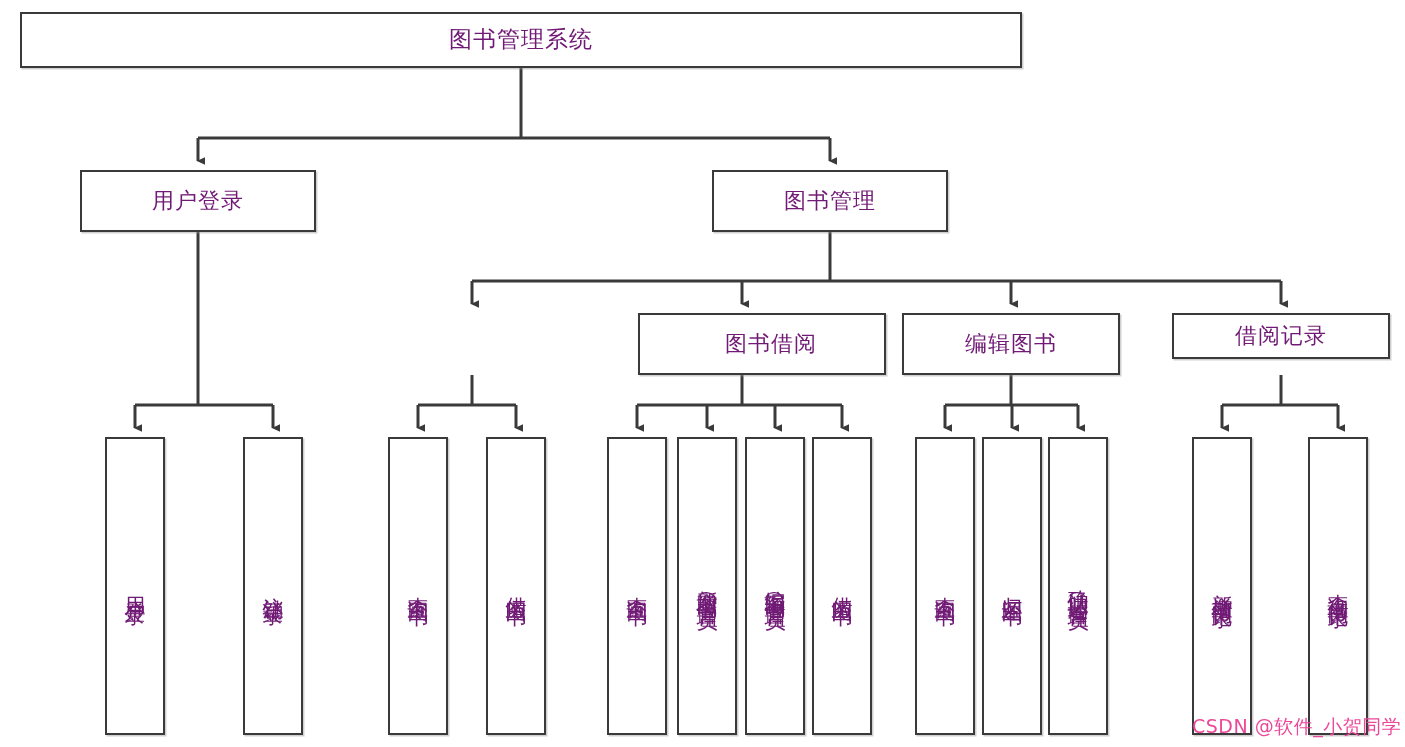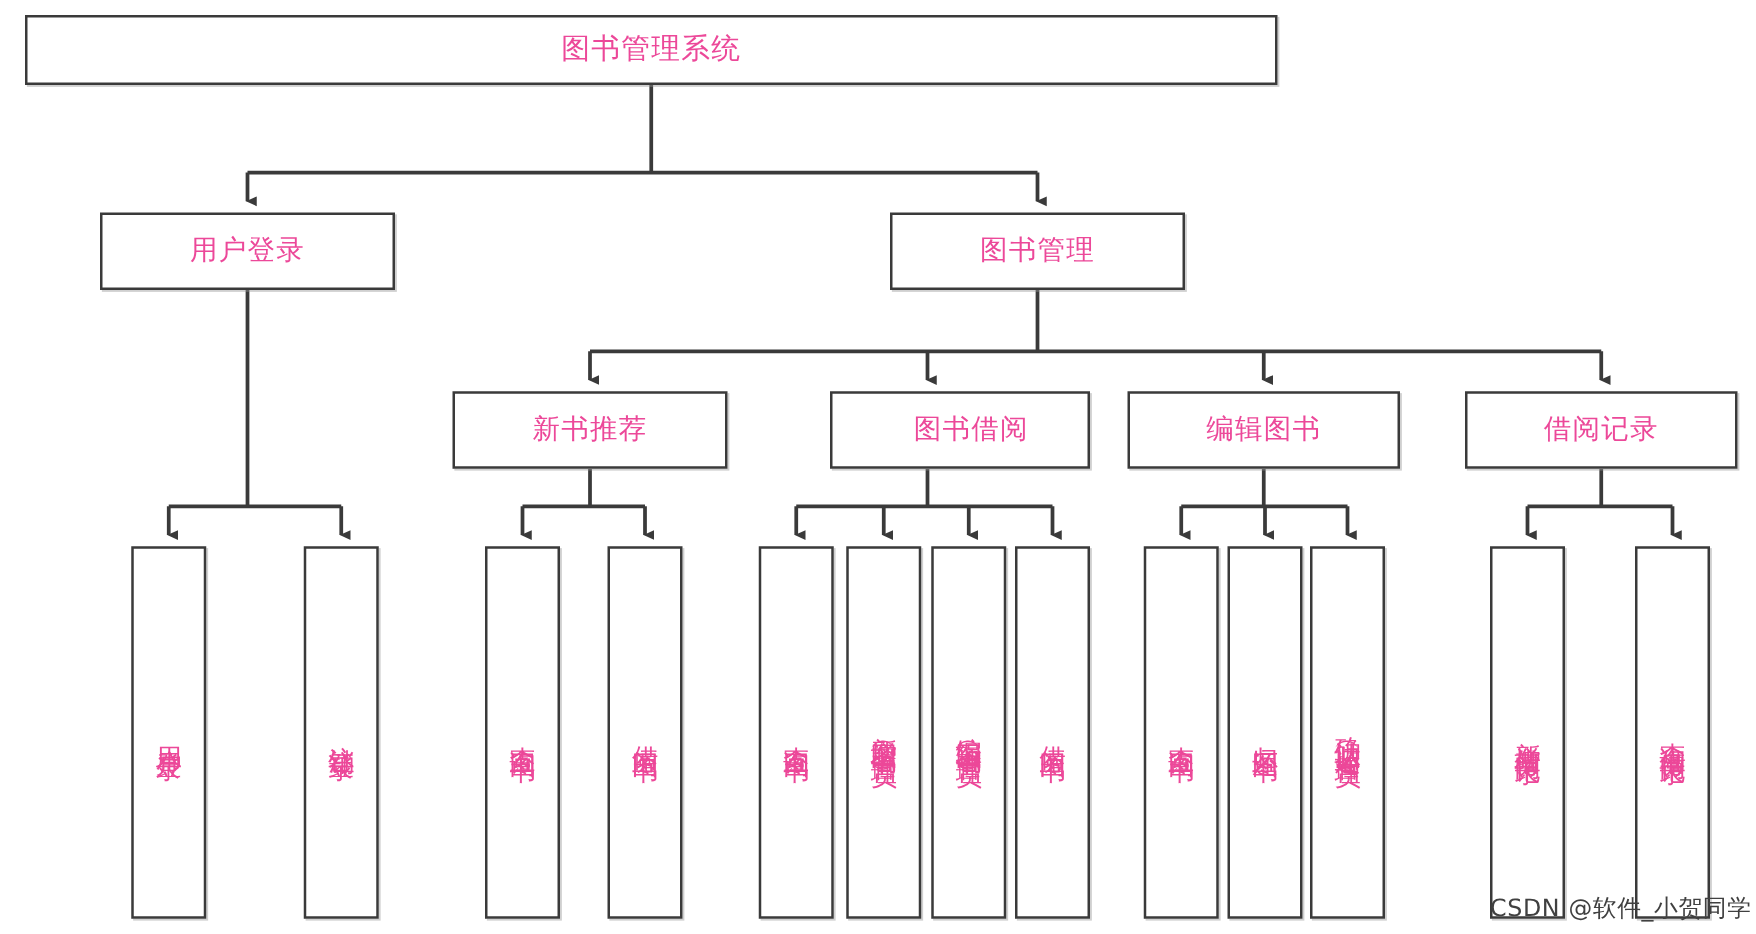--- a/index.html
+++ b/index.html
@@ -26,21 +26,21 @@
     pointer-events: none;
   }
   .node {
     position: absolute;
     box-sizing: border-box;
     border: 2.5px solid #3a3a3a;
     background: #ffffff;
     display: flex;
     align-items: center;
     justify-content: center;
-    color: #ec4899;
+    color: #701a75;
     box-shadow: 1.5px 1.5px 0 rgba(150,150,150,0.45);
   }
   .node.horiz {
     font-size: 22px;
     letter-spacing: 1px;
     line-height: 1.1;
   }
   .node.root {
     font-size: 23px;
   }
@@ -56,21 +56,21 @@
   }
   .node.vert .vtext {
     writing-mode: vertical-rl;
     text-orientation: upright;
     white-space: nowrap;
     display: block;
   }
   .watermark {
     position: absolute;
     font-size: 19px;
-    color: #404040;
+    color: #ec4899;
     white-space: nowrap;
     letter-spacing: 0.5px;
     user-select: none;
   }
 </style>
 </head>
 <body>
 
 <div id="canvas">
 
@@ -121,30 +121,27 @@
     <span>图书管理系统</span>
   </div>
 
   <div class="node horiz" style="left: 80px; top: 170px; width: 236px; height: 62px;">
     <span>用户登录</span>
   </div>
   <div class="node horiz" style="left: 712px; top: 170px; width: 236px; height: 62px; align-items: center;">
     <span>图书管理</span>
   </div>
 
-  <div class="node horiz" style="left: 362px; top: 313px; width: 220px; height: 62px;">
-    <span>新书推荐</span>
-  </div>
-  <div class="node horiz" style="left: 664px; top: 313px; width: 208px; height: 62px; padding-left: 18px;">
+  <div class="node horiz" style="left: 638px; top: 313px; width: 248px; height: 62px; padding-left: 18px;">
     <span>图书借阅</span>
   </div>
   <div class="node horiz" style="left: 902px; top: 313px; width: 218px; height: 62px;">
     <span>编辑图书</span>
   </div>
-  <div class="node horiz" style="left: 1172px; top: 313px; width: 218px; height: 62px;">
+  <div class="node horiz" style="left: 1172px; top: 313px; width: 218px; height: 46px;">
     <span>借阅记录</span>
   </div>
 
   <div class="node vert" style="left: 105px; top: 437px; width: 60px; height: 298px;">
     <span class="vtext">用户登录</span>
   </div>
   <div class="node vert" style="left: 243px; top: 437px; width: 60px; height: 298px;">
     <span class="vtext">注销登录</span>
   </div>
   <div class="node vert" style="left: 388px; top: 437px; width: 60px; height: 298px;">

